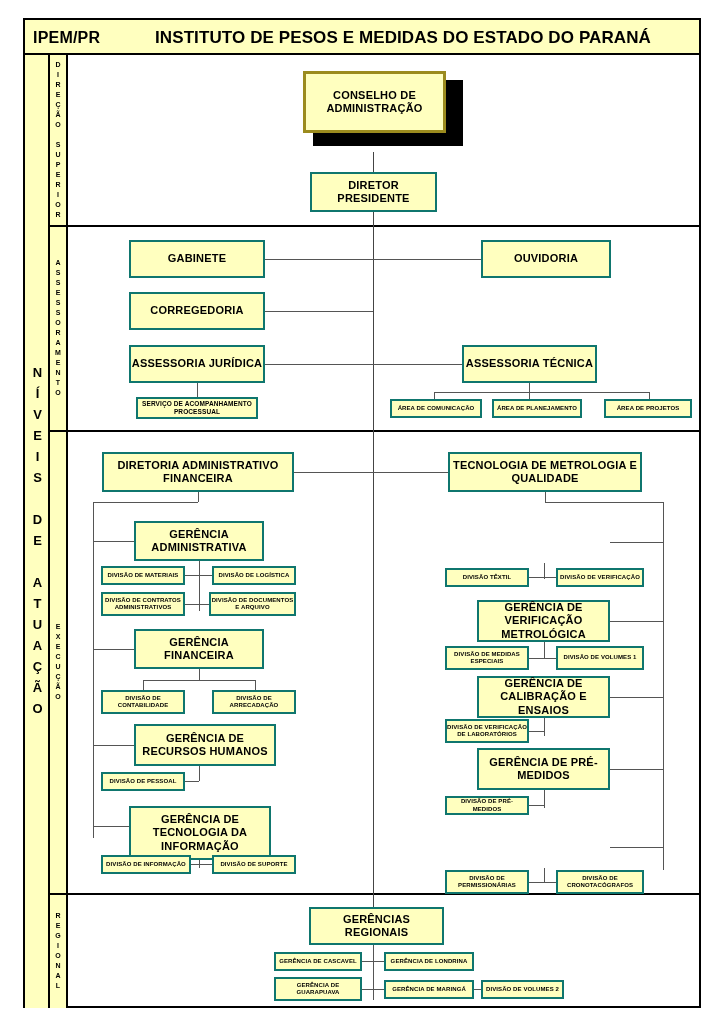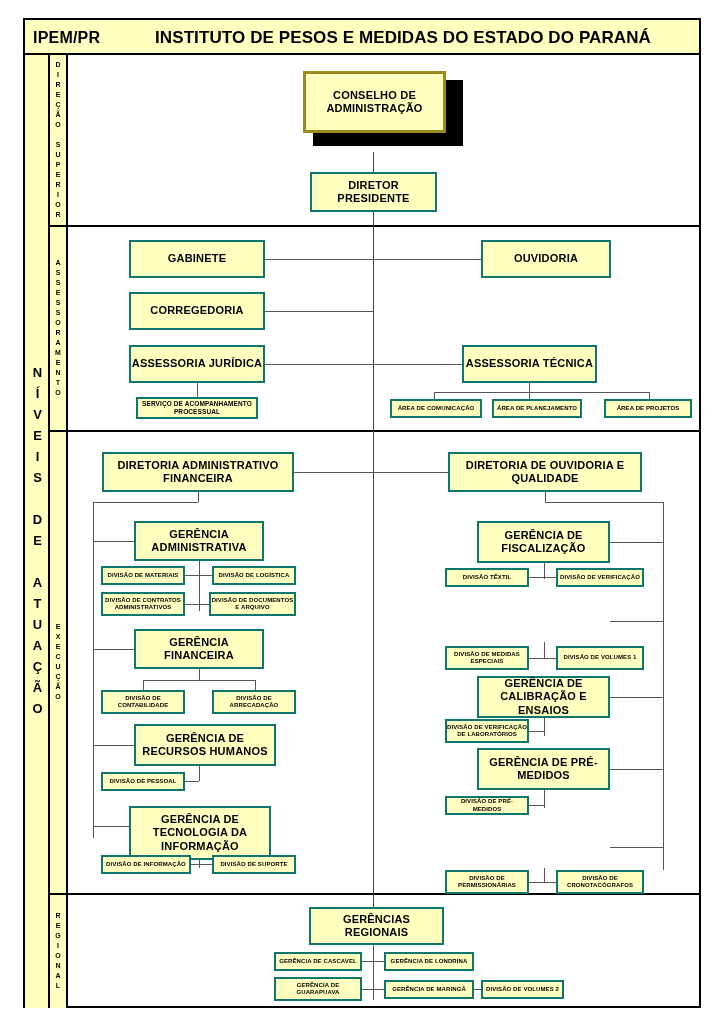--- a/index.html
+++ b/index.html
@@ -319,42 +319,42 @@
 
   <div class="box xs" style="left:101px;top:855px;width:90px;height:19px;">
     <span>DIVISÃO DE INFORMAÇÃO</span>
   </div>
   <div class="ln h" style="left:191px;top:864px;width:23px;"></div>
   <div class="box xs" style="left:212px;top:855px;width:84px;height:19px;">
     <span>DIVISÃO DE SUPORTE</span>
   </div>
 
   <div class="box lg" style="left:448px;top:452px;width:194px;height:40px;">
-    <span>DIRETORIA DE OUVIDORIA E QUALIDADE</span>
+    <span>TECNOLOGIA DE METROLOGIA E QUALIDADE</span>
   </div>
   <div class="ln h" style="left:373px;top:472px;width:75px;"></div>
 
   <div class="ln v" style="left:545px;top:492px;height:10px;"></div>
   <div class="ln h" style="left:545px;top:502px;width:118px;"></div>
   <div class="ln v" style="left:663px;top:502px;height:368px;"></div>
 
-  <div class="box lg" style="left:477px;top:521px;width:133px;height:42px;">
-    <span>GERÊNCIA DE FISCALIZAÇÃO</span>
-  </div>
   <div class="ln h" style="left:610px;top:542px;width:53px;"></div>
   <div class="ln v" style="left:544px;top:563px;height:16px;"></div>
 
   <div class="box xs" style="left:445px;top:568px;width:84px;height:19px;">
     <span>DIVISÃO TÊXTIL</span>
   </div>
   <div class="ln h" style="left:529px;top:577px;width:28px;"></div>
   <div class="box xs" style="left:556px;top:568px;width:88px;height:19px;">
     <span>DIVISÃO DE VERIFICAÇÃO</span>
   </div>
 
+  <div class="box lg" style="left:477px;top:600px;width:133px;height:42px;">
+    <span>GERÊNCIA DE VERIFICAÇÃO METROLÓGICA</span>
+  </div>
   <div class="ln h" style="left:610px;top:621px;width:53px;"></div>
   <div class="ln v" style="left:544px;top:642px;height:16px;"></div>
 
   <div class="box xs" style="left:445px;top:646px;width:84px;height:24px;">
     <span>DIVISÃO DE MEDIDAS ESPECIAIS</span>
   </div>
   <div class="ln h" style="left:529px;top:658px;width:28px;"></div>
   <div class="box xs" style="left:556px;top:646px;width:88px;height:24px;">
     <span>DIVISÃO DE VOLUMES 1</span>
   </div>

